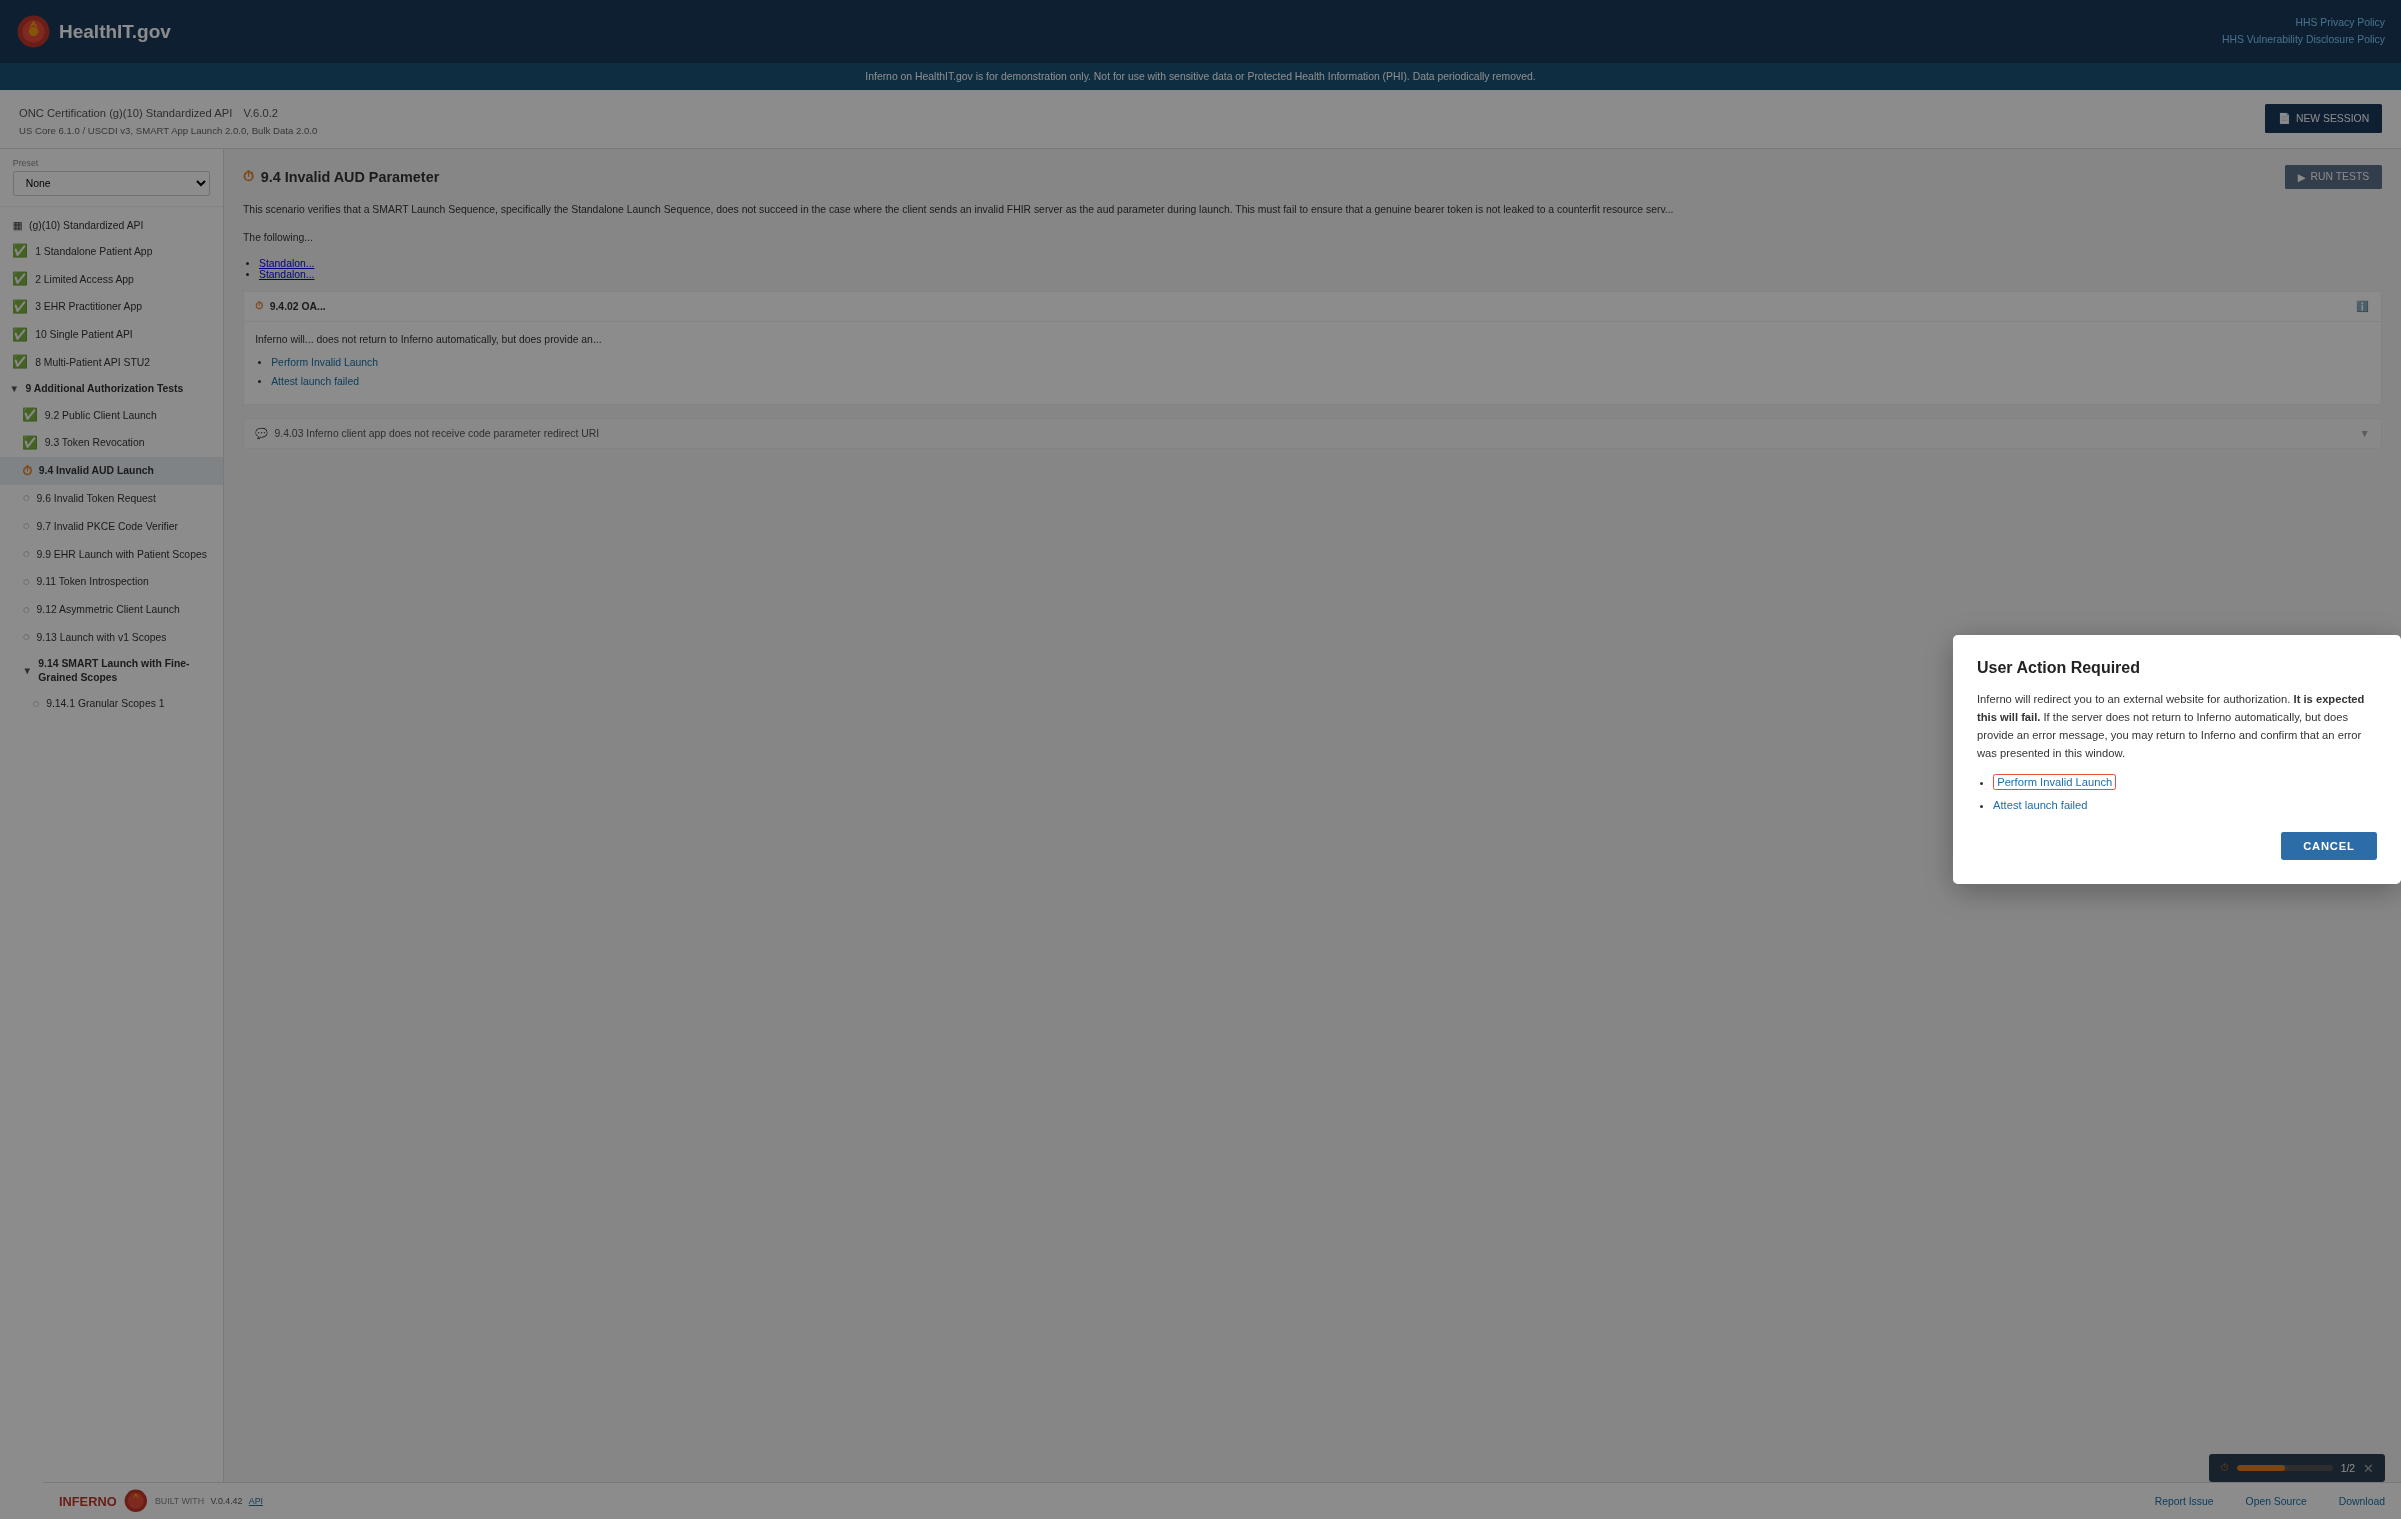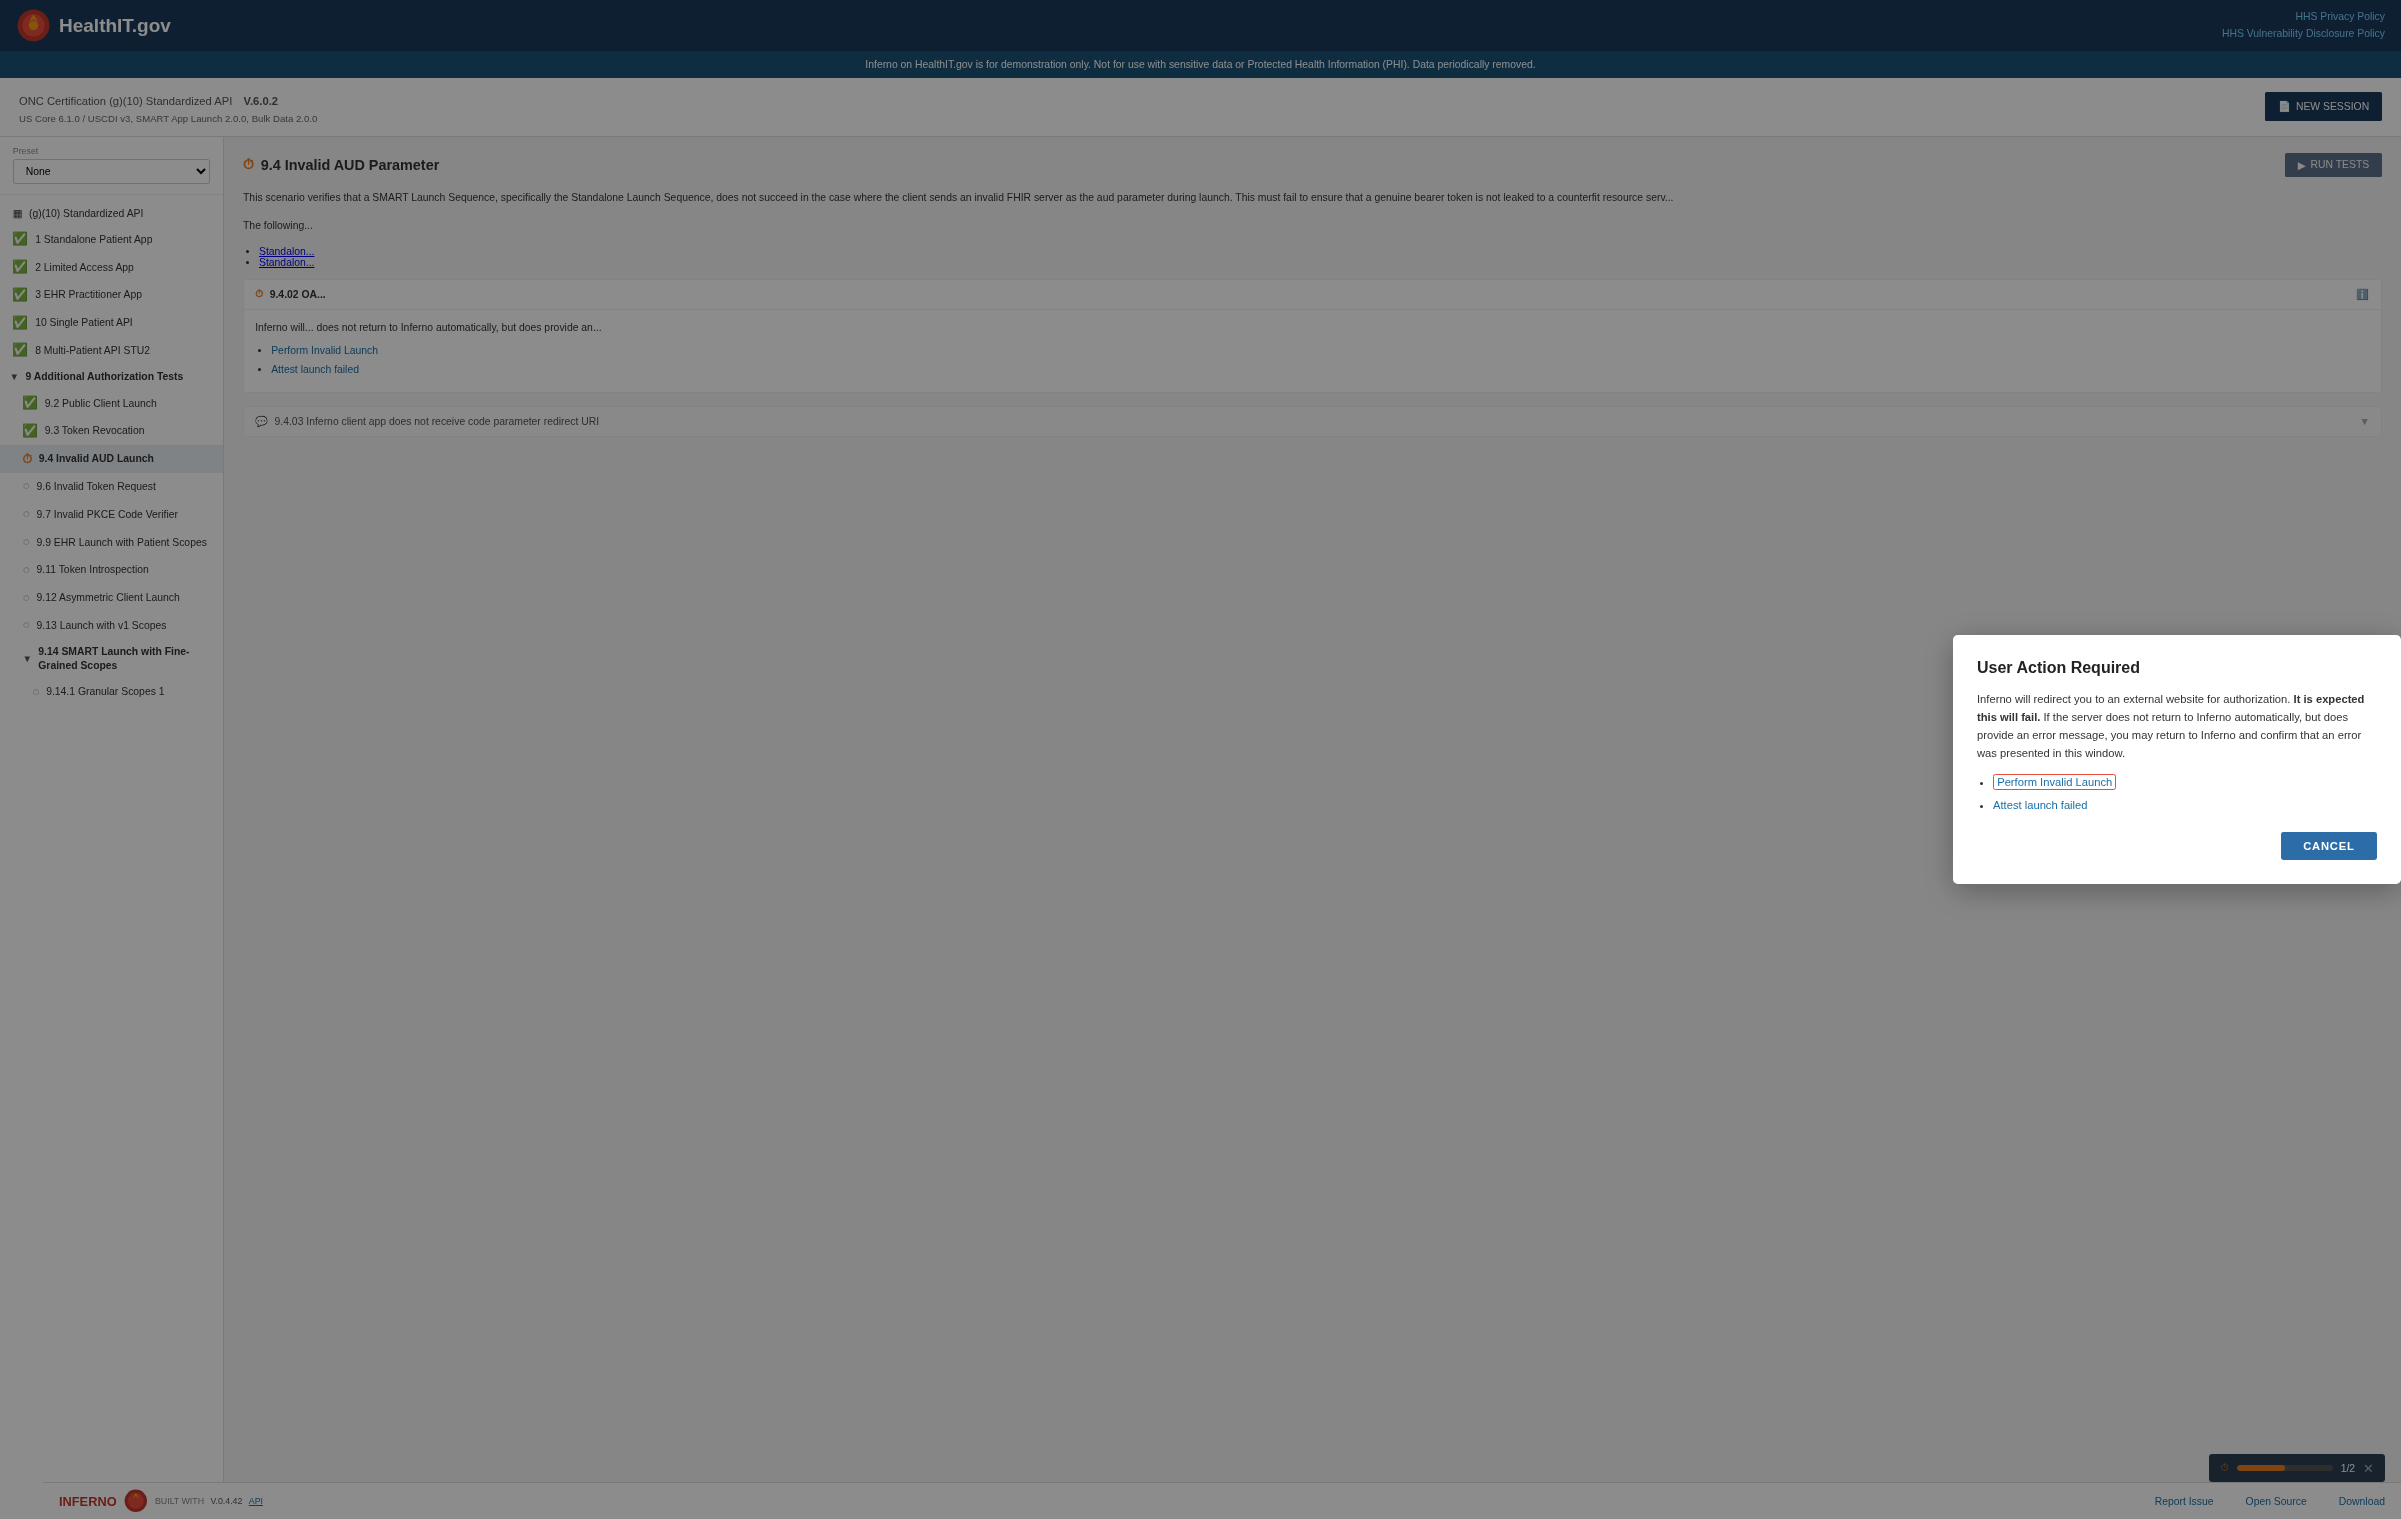--- a/index.html
+++ b/index.html
@@ -5,21 +5,21 @@
     * { box-sizing: border-box; margin: 0; padding: 0; }
     body { font-family: Arial, sans-serif; font-size: 11.2px; background: #f5f5f5; color: #333; overflow: hidden; }
 
     
     .header {
       background: #1a3a5c;
       display: flex;
       align-items: center;
       justify-content: space-between;
       padding: 8px 16px;
-      height: 51px;
+      height: 63px;
     }
     .header-logo {
       display: flex;
       align-items: center;
       gap: 8px;
     }
     .logo-icon {
       width: 35px;
       height: 35px;
     }
@@ -400,21 +400,21 @@
 </div>
 
 <div class="banner">
   <span>Inferno on HealthIT.gov is for demonstration only. Not for use with sensitive data or Protected Health Information (PHI). Data periodically removed.</span>
 </div>
 
 <div class="page-title-area">
   <div class="page-title-left">
     <h1>
       <span>ONC Certification (g)(10) Standardized API</span>
-      <span style="font-size:11.2px;font-weight:bold;color:#555;margin-left:6.4px;">V.6.0.2</span>
+      <span style="font-size:11.2px;font-weight:normal;color:#555;margin-left:6.4px;">V.6.0.2</span>
     </h1>
     <p>US Core 6.1.0 / USCDI v3, SMART App Launch 2.0.0, Bulk Data 2.0.0</p>
   </div>
   <button class="new-session-btn">
     <span>📄</span>
     <span>NEW SESSION</span>
   </button>
 </div>
 
 <div class="main-layout">

